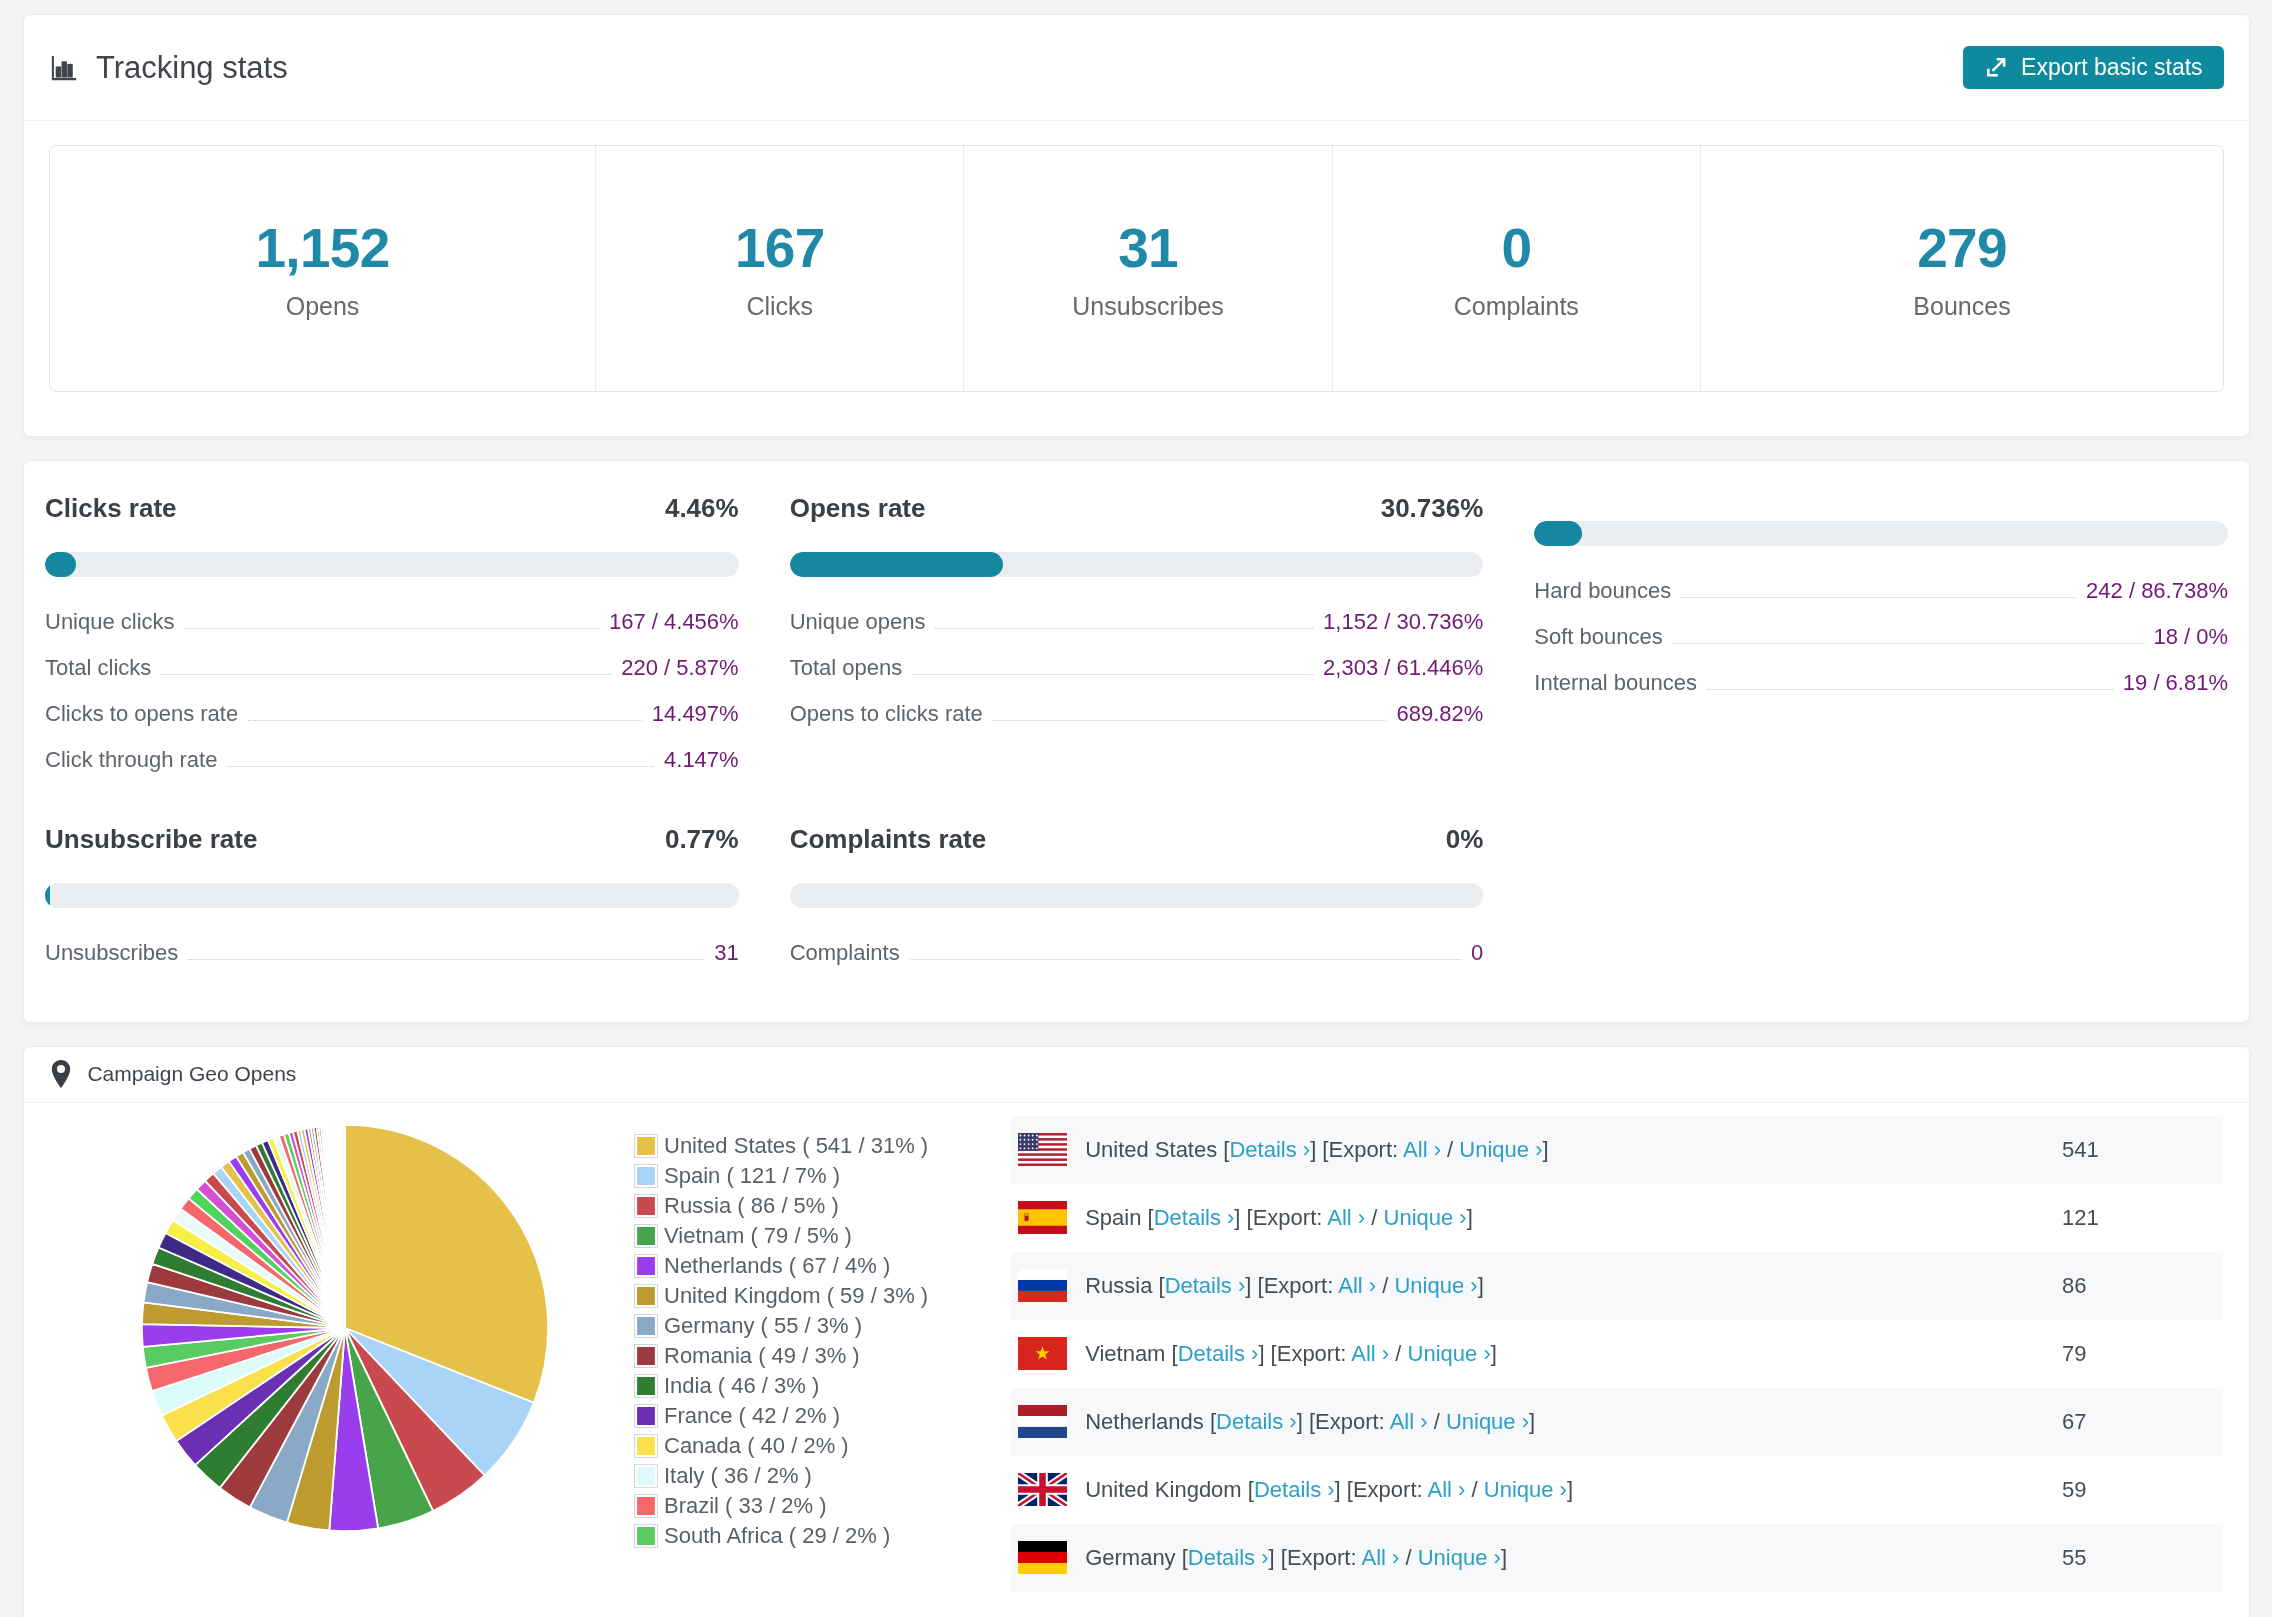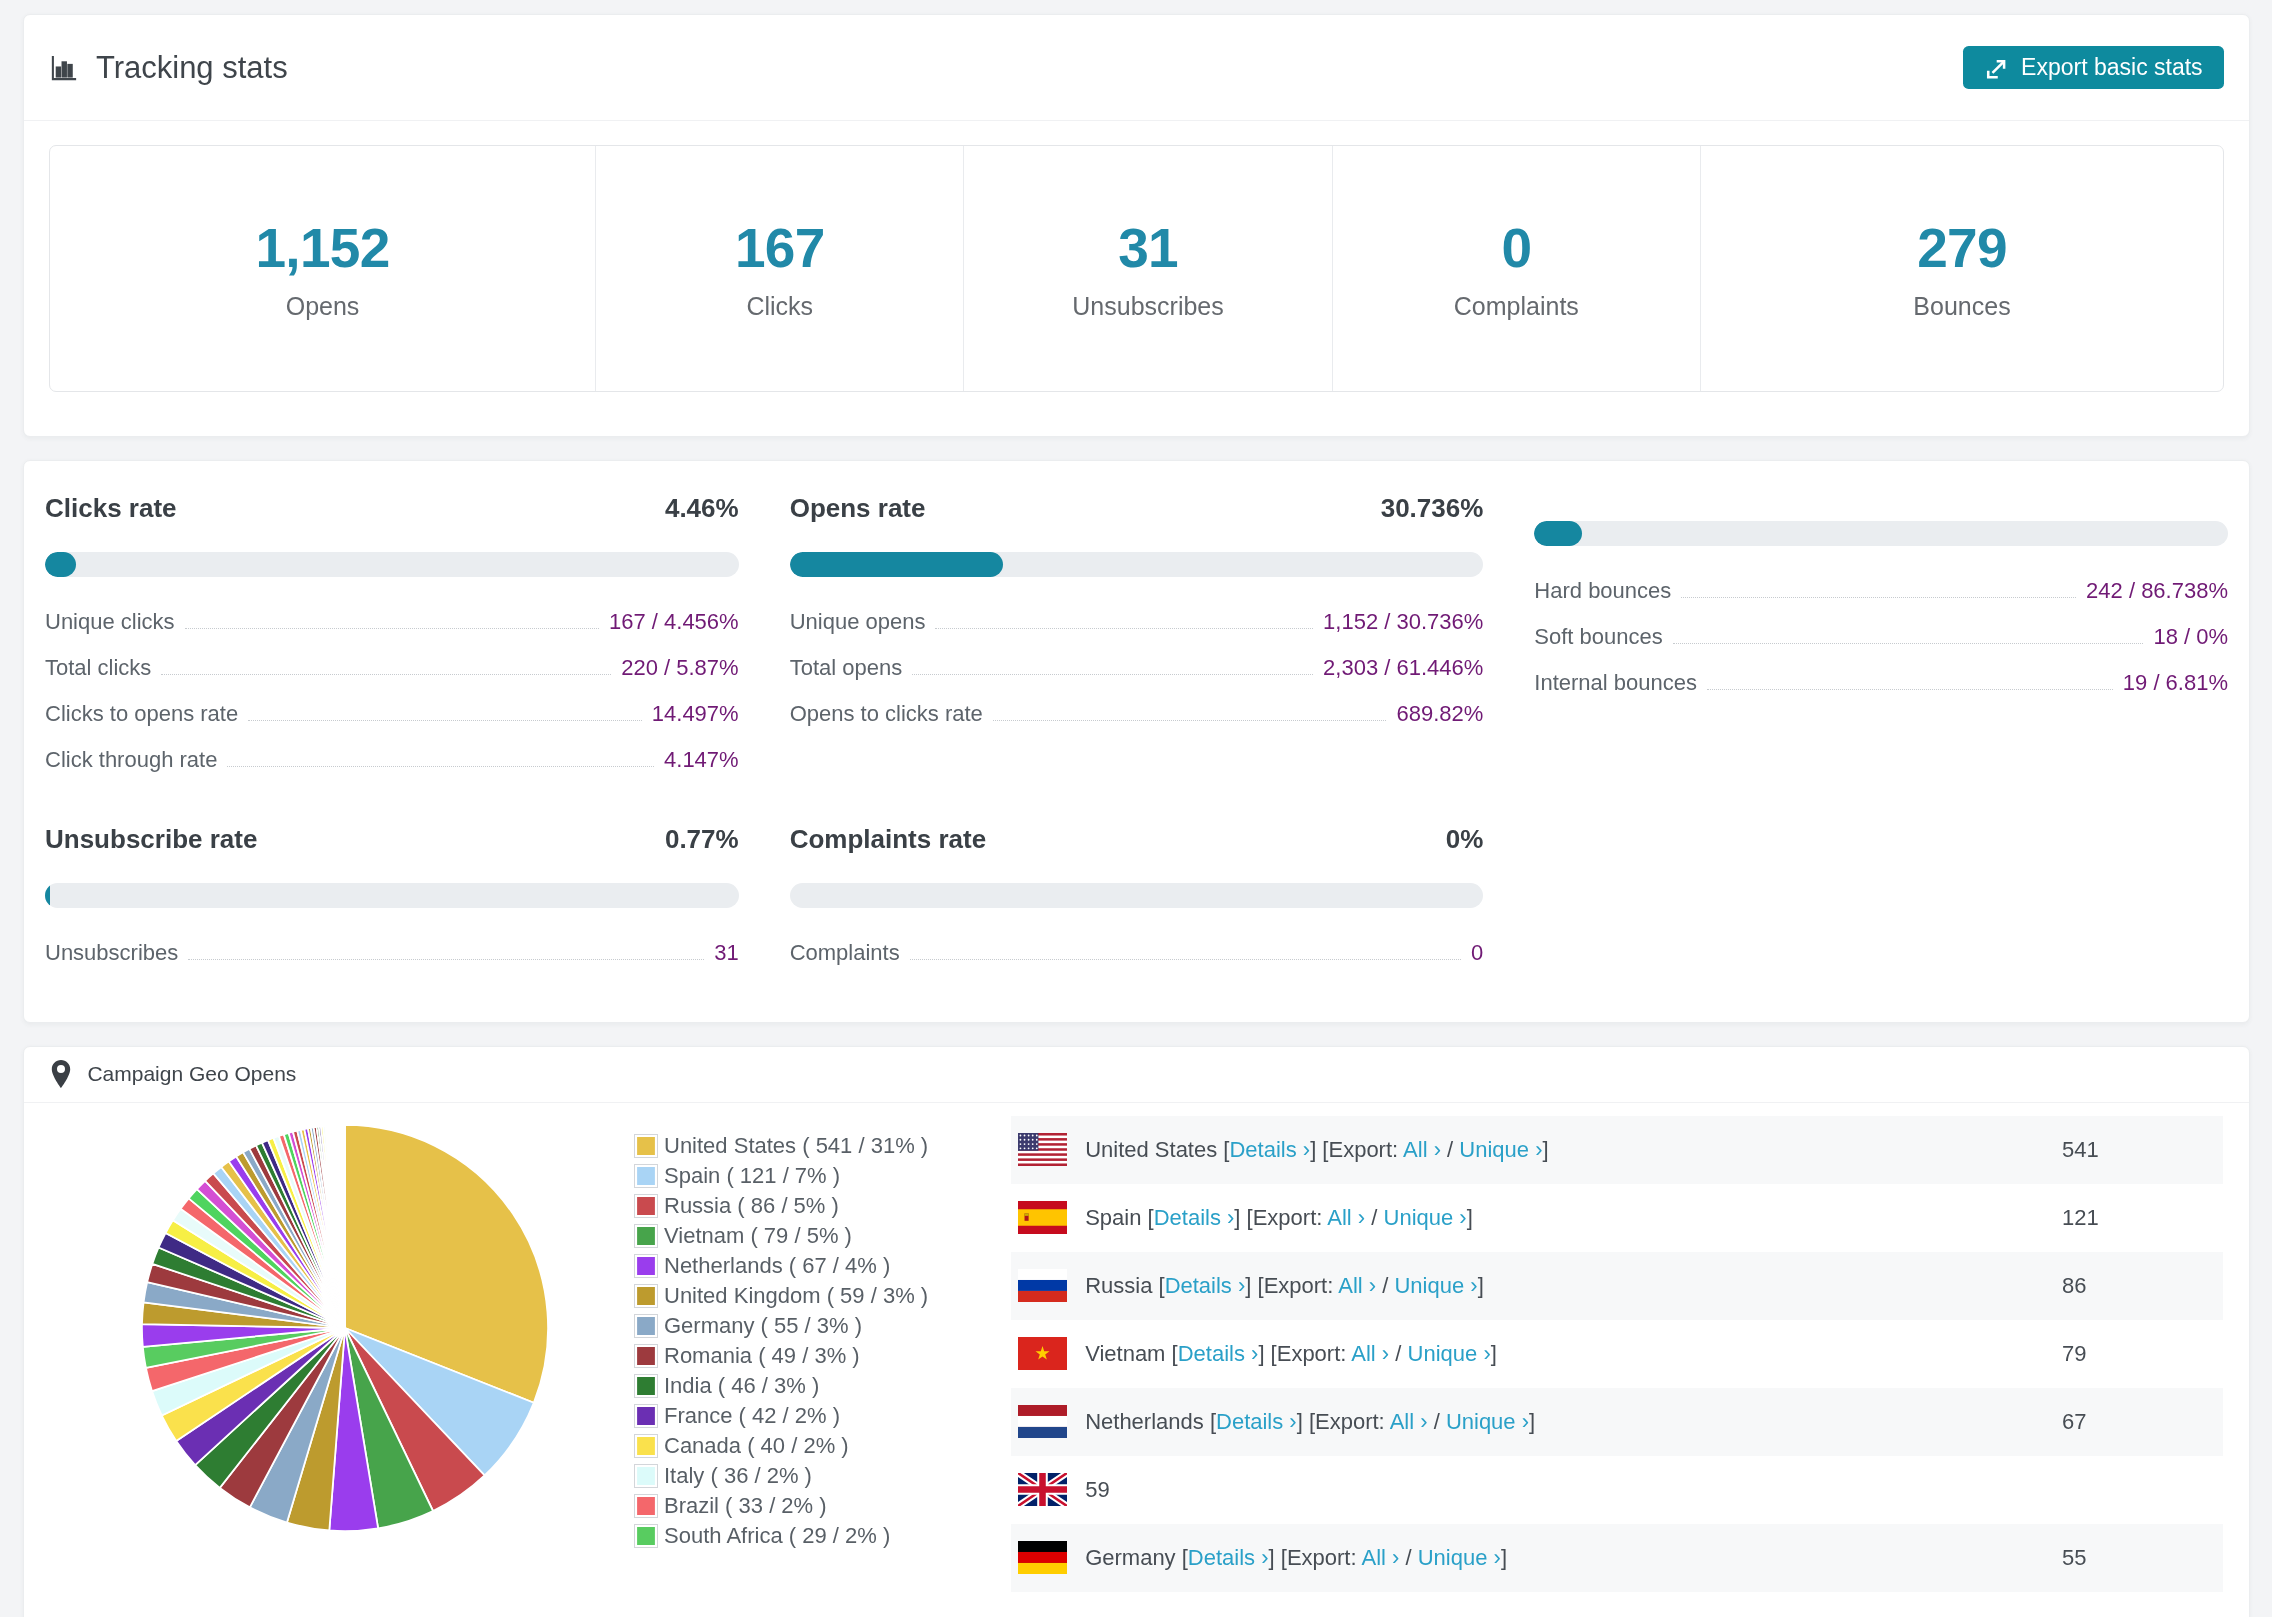--- a/index.html
+++ b/index.html
@@ -19,21 +19,21 @@
   }
   
   .card-header {
     display:flex; align-items:center; justify-content:space-between;
     padding:0 25.4px; height:106px;
     border-bottom:1.4px solid #f0f1f3;
   }
   .header-left { display:flex; align-items:center; gap:15.5px; }
   .card-title { font-size:31px; font-weight:500; color:#3f454b; }
   .export-btn {
-    display:flex; align-items:flex-end; gap:11.3px;
+    display:flex; align-items:flex-start; gap:11.3px;
     background:#0e8a9e; color:#fff; border:none; cursor:pointer;
     font-family:inherit; font-size:23px; padding:8px 21px; border-radius:5.6px;
   }
   .stats-row {
     margin:24px 25px 44px;
     border:0.7px solid #e4e6e9; border-radius:7px;
     display:grid;
     grid-template-columns:1.48fr 1fr 1fr 1fr 1.42fr;
     height:247px;
   }
@@ -507,20 +507,21 @@
               <span></span>
               <span>
                 <svg class="flag" viewBox="0 0 60 40" preserveAspectRatio="none">
                   <rect width="60" height="40" fill="#012169"></rect>
                   <path d="M0,0 60,40 M60,0 0,40" stroke="#fff" stroke-width="8"></path>
                   <path d="M0,0 60,40 M60,0 0,40" stroke="#c8102e" stroke-width="3.2"></path>
                   <path d="M30,0 V40 M0,20 H60" stroke="#fff" stroke-width="13"></path>
                   <path d="M30,0 V40 M0,20 H60" stroke="#c8102e" stroke-width="8"></path>
                 </svg>
               </span>
+              <span class="geo-country"><span>United Kingdom </span><span>[<a>Details ›</a>] [Export: <a>All ›</a> / <a>Unique ›</a>]</span></span>
               <span class="geo-total">59</span>
             </div>
             <div class="geo-row alt">
               <span></span>
               <span>
                 <svg class="flag" viewBox="0 0 60 40" preserveAspectRatio="none">
                   <rect width="60" height="40" fill="#000"></rect>
                   <rect y="13.3" width="60" height="13.3" fill="#dd0000"></rect>
                   <rect y="26.6" width="60" height="13.4" fill="#ffce00"></rect>
                 </svg>

